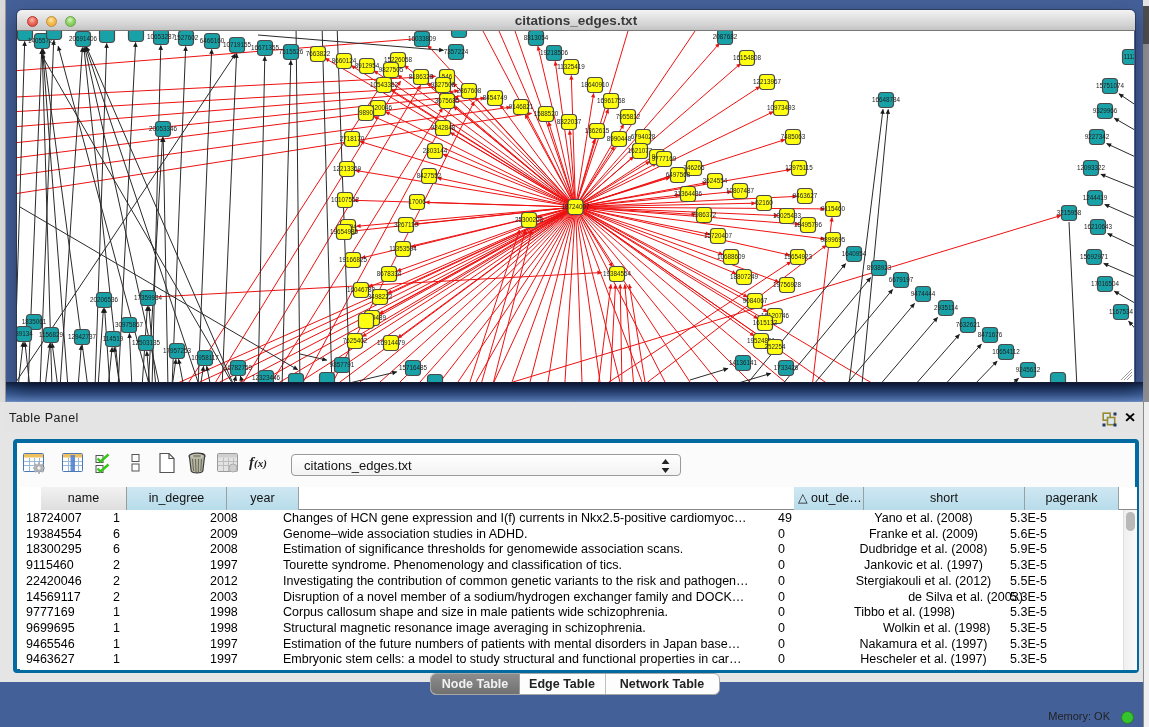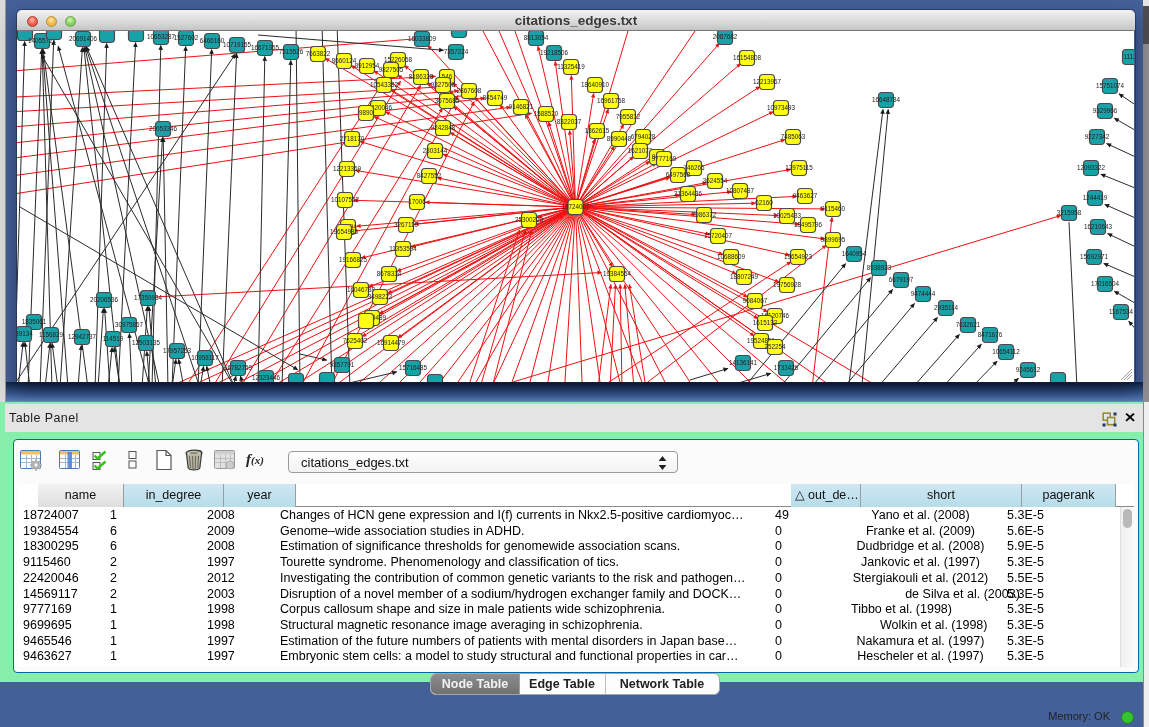--- a/index.html
+++ b/index.html
@@ -18,27 +18,27 @@
 .tl{position:absolute;top:15.5px;width:11px;height:11px;border-radius:50%;box-sizing:border-box;}
 #tlr{left:26.5px;background:radial-gradient(circle at 4px 3px,#ffb9af,#ee6d5f 45%,#d43b2f);border:0.5px solid #b5352b;}
 #tly{left:46px;background:radial-gradient(circle at 4px 3px,#ffe9b3,#f5bd4f 45%,#e9a23c);border:0.5px solid #c08e36;}
 #tlg{left:65px;background:radial-gradient(circle at 4px 3px,#d7f8b9,#92d56d 45%,#6cba48);border:0.5px solid #6aa544;}
 #canvas{position:absolute;left:17px;top:31px;width:1117px;height:351px;background:#fff;overflow:hidden;}
 
 #band{position:absolute;left:5px;top:382px;width:1138px;height:20px;
  background:linear-gradient(#131f3c,#23406f 30%,#3c5d96 65%,#5c7fb9 96%,#8aa3cc);}
 #caret{position:absolute;left:570px;top:398px;width:0;height:0;color:#777;font-size:9px;}
 
-#panel{position:absolute;left:0;top:402px;width:1143px;height:280px;background:#86efac;}
+#panel{position:absolute;left:0;top:402px;width:1143px;height:280px;background:#e5e5e5;}
 #panelhdr{position:absolute;left:5px;top:2px;width:1138px;height:28px;background:#e4e4e4;}
 #panelhdr .t{position:absolute;left:4px;top:7px;font-size:12.5px;color:#1c1c1c;letter-spacing:0.4px;}
 #flo{position:absolute;left:1097px;top:8px;}
 #clo{position:absolute;left:1119px;top:5px;font-size:14.5px;font-weight:bold;color:#000;transform:scaleY(0.92);}
 #container{position:absolute;left:13px;top:37px;width:1126px;height:234px;background:#fbfbfb;
- border:1px solid #0369a1;border-radius:4px;box-sizing:border-box;}
+ border:4px solid #0369a1;border-radius:4px;box-sizing:border-box;}
 
 #tbar{position:absolute;left:0px;top:8px;height:30px;width:100%;}
 .ticon{position:absolute;top:0px;}
 #dropdown{position:absolute;left:274px;top:3px;width:390px;height:22px;border:1px solid #9a9a9a;border-radius:4px;
  background:linear-gradient(#ffffff,#f2f2f2);box-sizing:border-box;}
 #dropdown .t{position:absolute;left:12px;top:3px;font-size:13px;color:#111;}
 #dropdown .a{position:absolute;right:10px;top:1px;font-size:10px;color:#333;letter-spacing:0;}
 
 #tbl{position:absolute;left:3px;top:44px;width:1117px;height:183px;background:#fff;overflow:hidden;}
 #thead{position:absolute;left:0;top:0;height:23px;width:1117px;border-bottom:1px solid #8a8a8a;box-sizing:border-box;margin-left:21px;}

